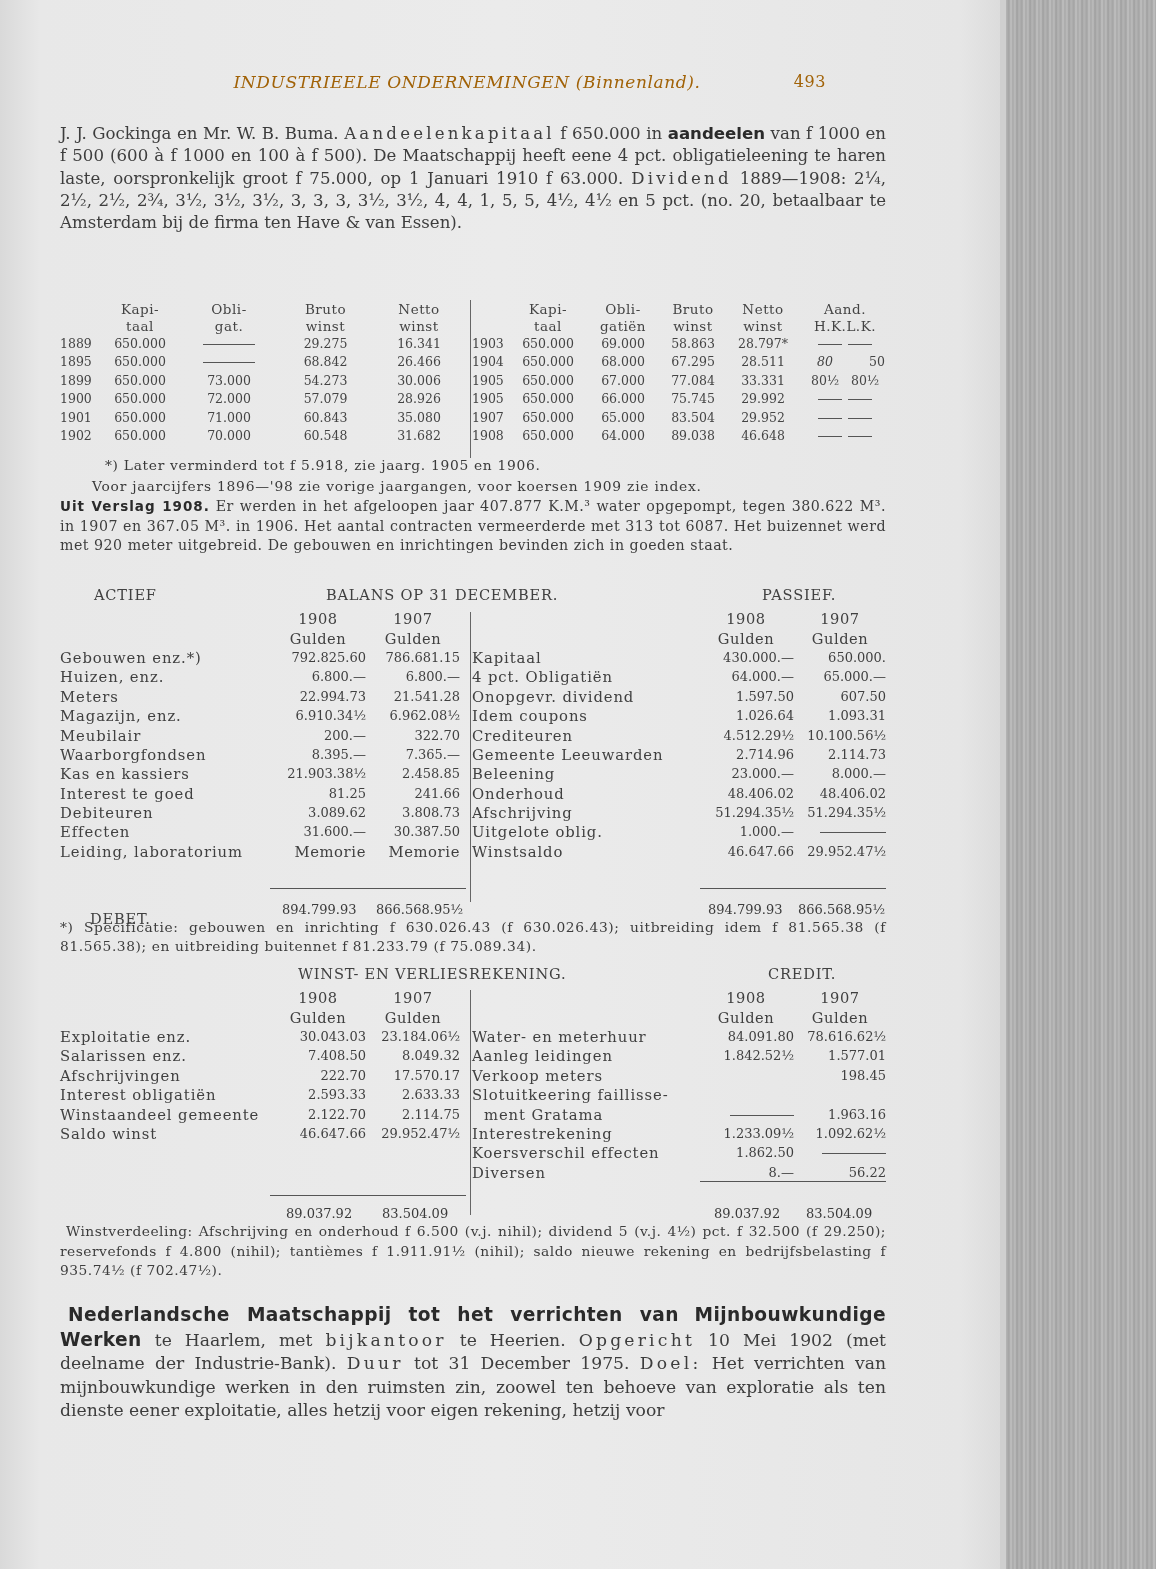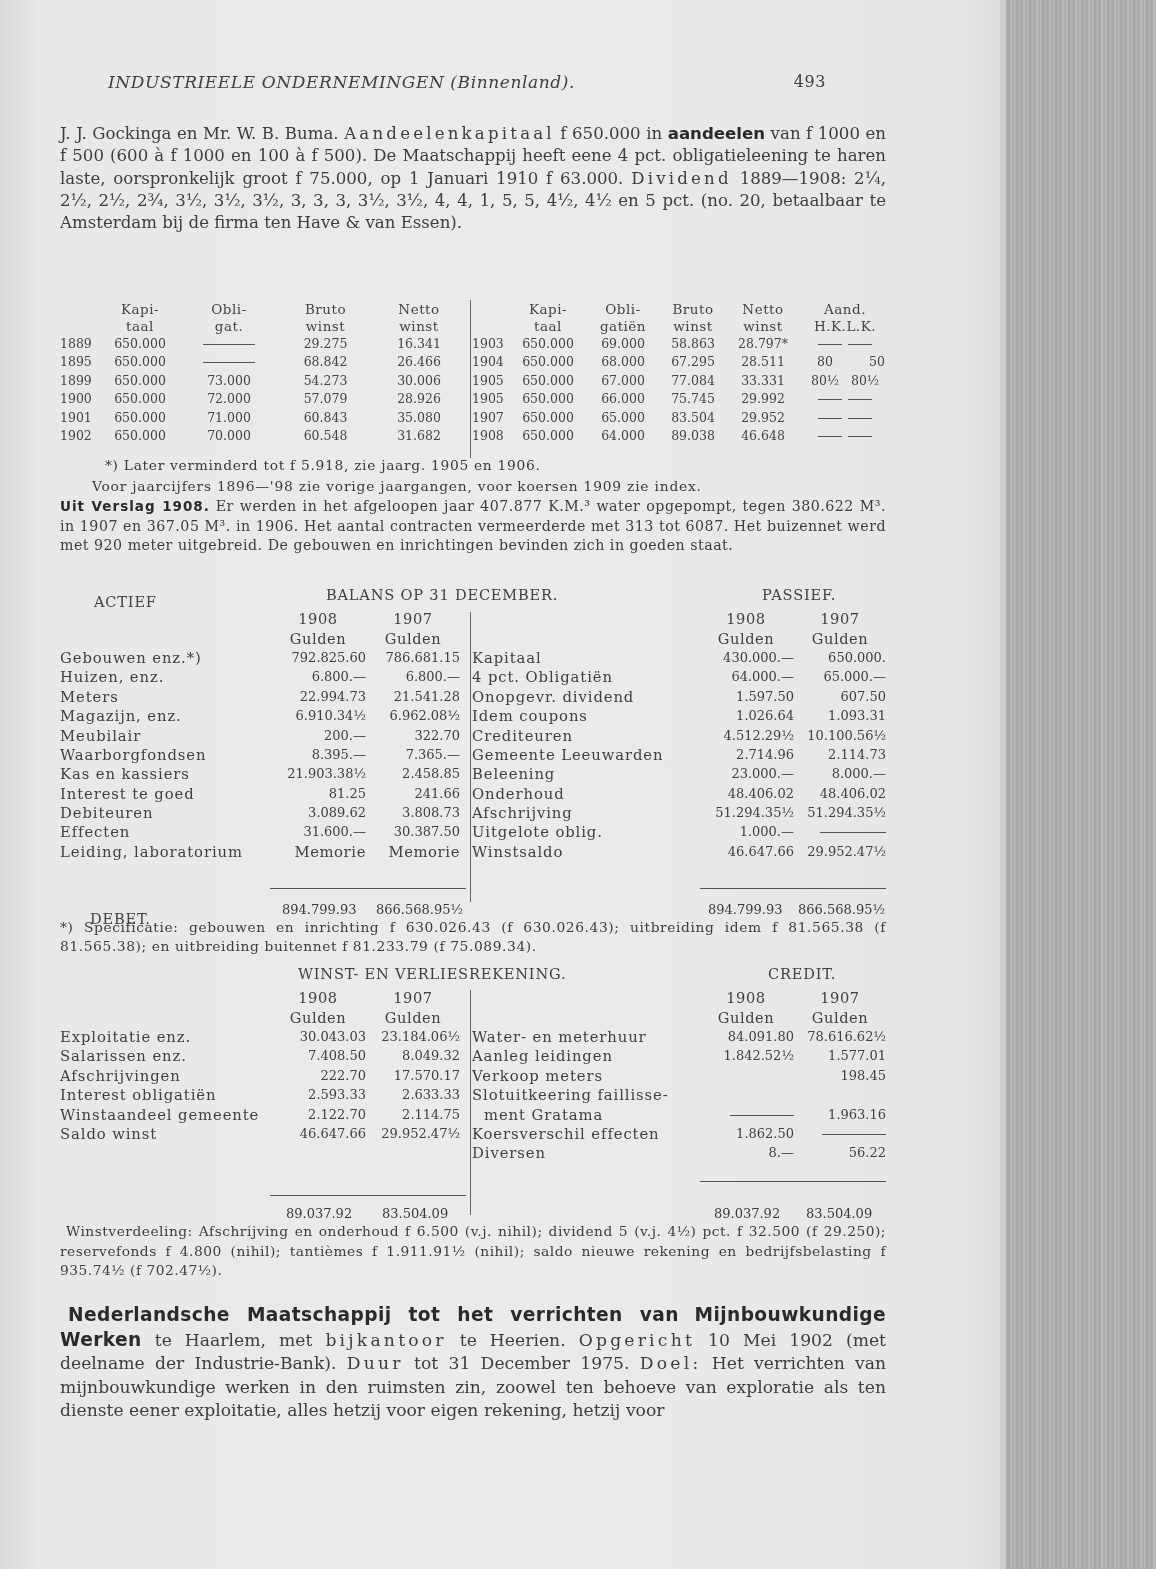--- a/index.html
+++ b/index.html
@@ -17,21 +17,21 @@
     position:absolute; left:1000px; top:0; width:156px; height:1569px;
     background:repeating-linear-gradient(90deg,#a9a9a9 0px,#bdbdbd 2px,#9e9e9e 4px,#b5b5b5 6px,#a3a3a3 9px,#c2c2c2 11px,#a6a6a6 13px);
   }
   .edge::after {
     content:""; position:absolute; left:0; top:0; width:6px; height:100%;
     background:#cfcfcf;
   }
   .content { position:absolute; left:60px; top:0; width:826px; }
   .running-head {
     position:absolute; top:72px; left:108px; width:718px;
-    font-style:italic; font-size:17px; letter-spacing:0.6px; color:#404040;
+    font-style:italic; font-size:17px; letter-spacing:0.6px; color:#a16207;text-align:center;
   }
   .running-head .pno { position:absolute; right:0; top:0; font-style:normal; font-size:16px; }
   p.body {
     margin:0; font-size:16.6px; line-height:22.3px; text-align:justify; color:#3d3d3d;
   }
   .sp { letter-spacing:3.2px; }
   .bold-sans { font-family:"DejaVu Sans", "Liberation Sans", sans-serif; font-weight:bold; color:#2a2a2a; }
   .small { font-size:13.8px; line-height:19.5px; }
   table { border-collapse:collapse; }
   .yr-table td, .yr-table th { font-size:12.5px; padding:0; height:18.5px; white-space:nowrap; font-weight:normal; color:#444; }
@@ -174,21 +174,21 @@
           <td class="ctr">58.863</td>
           <td class="ctr">28.797*</td>
           <td class="ctr"><span class="dash-sm"></span><span class="dash-sm"></span></td>
         </tr>
     <tr>
           <td>1904</td>
           <td class="ctr">650.000</td>
           <td class="ctr">68.000</td>
           <td class="ctr">67.295</td>
           <td class="ctr">28.511</td>
-          <td class="ctr"><span style="display:inline-block;width:40px;">80</span><span style="display:inline-block;width:40px;text-align:right;">50</span></td>
+          <td class="ctr"><span style="display:inline-block;width:40px;font-style:italic;">80</span><span style="display:inline-block;width:40px;text-align:right;">50</span></td>
         </tr>
     <tr>
           <td>1905</td>
           <td class="ctr">650.000</td>
           <td class="ctr">67.000</td>
           <td class="ctr">77.084</td>
           <td class="ctr">33.331</td>
           <td class="ctr"><span style="display:inline-block;width:40px;">80½</span><span style="display:inline-block;width:40px;">80½</span></td>
         </tr>
     <tr>
@@ -219,21 +219,21 @@
     </table>
 
   <div class="small" style="position:absolute; top:456px; left:6px; letter-spacing:0.7px;margin-left:39px;">*) Later verminderd tot f 5.918, zie jaarg. 1905 en 1906.</div>
   <div class="small" style="position:absolute; top:477px; left:32px; letter-spacing:0.8px;">Voor jaarcijfers 1896—'98 zie vorige jaargangen, voor koersen 1909 zie index.</div>
 
   <p class="body small" style="position:absolute; top:497px; left:0; width:826px; font-size:14.2px; line-height:19.6px; letter-spacing:0.5px;">
     <span class="bold-sans" style="font-size:13.5px; letter-spacing:1px;">Uit Verslag 1908.</span>
     <span>Er werden in het afgeloopen jaar 407.877 K.M.³ water opgepompt, tegen 380.622 M³. in 1907 en 367.05 M³. in 1906. Het aantal contracten vermeerderde met 313 tot 6087. Het buizennet werd met 920 meter uitgebreid. De gebouwen en inrichtingen bevinden zich in goeden staat.</span>
   </p>
 
-  <div class="sec-title" style="position:absolute; top:586px; left:34px;margin-top:7px;">ACTIEF</div>
+  <div class="sec-title" style="position:absolute; top:586px; left:34px;">ACTIEF</div>
   <div class="sec-title" style="position:absolute; top:586px; left:266px;text-align:right;">BALANS OP 31 DECEMBER.</div>
   <div class="sec-title" style="position:absolute; top:586px; left:702px;">PASSIEF.</div>
 
   <table class="bal" style="position:absolute; top:609px; left:0; width:400px;">
     <colgroup>
         <col style="width:210px">
         <col style="width:96px">
         <col style="width:94px">
       </colgroup>
     <tbody>
@@ -481,20 +481,25 @@
         </tr>
     <tr>
           <td class="lbl">Slotuitkeering faillisse-</td>
           <td class="v"></td>
           <td class="v"></td>
         </tr>
     <tr>
           <td class="lbl" style="padding-left:12px;">ment Gratama</td>
           <td class="v"><span class="dash-cell" style="width:64px;"></span></td>
           <td class="v">1.963.16</td>
+        </tr>
+    <tr>
+          <td class="lbl">Interestrekening</td>
+          <td class="v">1.233.09½</td>
+          <td class="v">1.092.62½</td>
         </tr>
     <tr>
           <td class="lbl">Koersverschil effecten</td>
           <td class="v">1.862.50</td>
           <td class="v"><span class="dash-cell" style="width:64px;"></span></td>
         </tr>
     <tr>
           <td class="lbl">Diversen</td>
           <td class="v">8.—</td>
           <td class="v">56.22</td>

